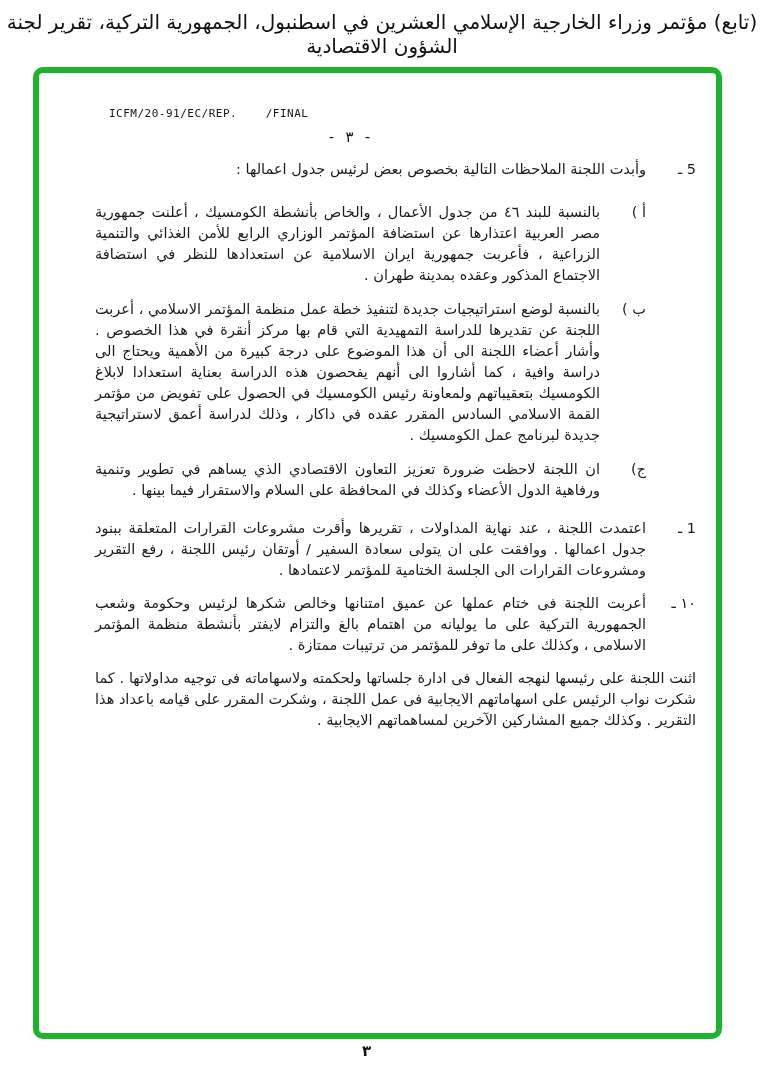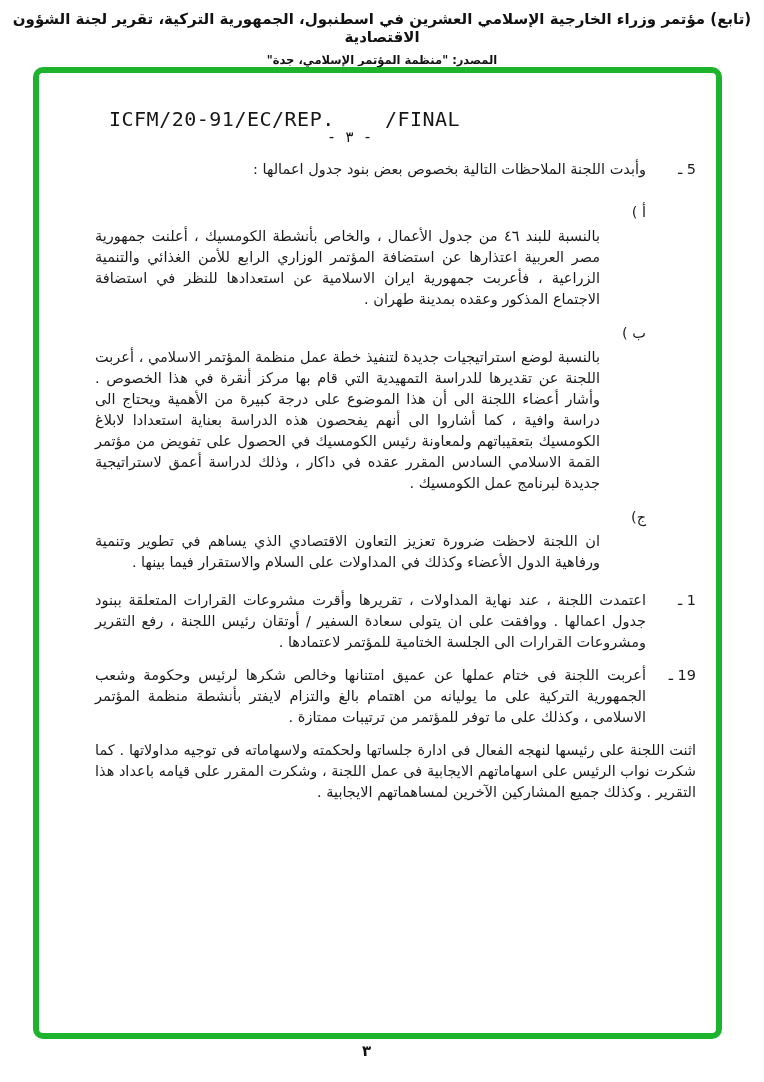--- a/index.html
+++ b/index.html
@@ -22,22 +22,22 @@
   
   .hdr {
     position: absolute;
     top: 10px;
     left: 0;
     width: 100%;
     text-align: center;
     direction: rtl;
   }
   .hdr-line1 {
-    font-size: 15px;
-    font-weight: bold;
+    font-size: 20px;
+    font-weight: normal;
     color: #111;
     letter-spacing: 0px;
   }
   .hdr-line2 {
     margin-top: 7px;
     font-size: 11.5px;
     font-weight: bold;
     color: #111;
   }
   
@@ -51,21 +51,21 @@
     border: 6px solid #1db32c;
     border-radius: 10px;
     background: #ffffff;
   }
   
   .ref {
     position: absolute;
     left: 70px;
     top: 34px;
     font-family: "DejaVu Sans Mono", monospace;
-    font-size: 20px;
+    font-size: 11px;
     color: #161616;
     white-space: pre;
     letter-spacing: 0.5px;
   }
   .page-marker {
     position: absolute;
     left: 288px;
     top: 55px;
     font-family: "DejaVu Sans Mono", monospace;
     font-size: 15px;
@@ -103,21 +103,20 @@
     display: flex;
     margin-bottom: 13px;
   }
   .subitem .lbl {
     flex: 0 0 46px;
     white-space: nowrap;
   }
   .subitem .txt {
     flex: 1 1 auto;
     text-align: justify;
-    margin-top: 24px;
   }
   .gap-after-8 { margin-bottom: 22px; }
   .gap-after-c { margin-bottom: 17px; }
   
   .pgnum {
     position: absolute;
     left: 362px;
     top: 1042px;
     font-size: 15px;
     font-weight: bold;
@@ -137,49 +136,49 @@
   <div class="frame">
 
     <div class="ref">ICFM/20-91/EC/REP.    /FINAL</div>
 
     <div class="page-marker">- ٣ -</div>
 
     <div class="content">
 
       <div class="item gap-after-8">
         <span class="num">5 ـ</span>
-        <span class="txt">وأبدت اللجنة الملاحظات التالية بخصوص بعض بنود جدول اعمالها :</span>
+        <span class="txt">وأبدت اللجنة الملاحظات التالية بخصوص بعض لرئيس جدول اعمالها :</span>
       </div>
 
       <div class="subitems">
 
         <div class="subitem">
           <span class="lbl">أ )</span>
           <span class="txt">بالنسبة للبند ٤٦ من جدول الأعمال ، والخاص بأنشطة الكومسيك ، أعلنت جمهورية مصر العربية اعتذارها عن استضافة المؤتمر الوزاري الرابع للأمن الغذائي والتنمية الزراعية ، فأعربت جمهورية ايران الاسلامية عن استعدادها للنظر في استضافة الاجتماع المذكور وعقده بمدينة طهران .</span>
         </div>
 
         <div class="subitem">
           <span class="lbl">ب )</span>
           <span class="txt">بالنسبة لوضع استراتيجيات جديدة لتنفيذ خطة عمل منظمة المؤتمر الاسلامي ، أعربت اللجنة عن تقديرها للدراسة التمهيدية التي قام بها مركز أنقرة في هذا الخصوص . وأشار أعضاء اللجنة الى أن هذا الموضوع على درجة كبيرة من الأهمية ويحتاج الى دراسة وافية ، كما أشاروا الى أنهم يفحصون هذه الدراسة بعناية استعدادا لابلاغ الكومسيك بتعقيباتهم ولمعاونة رئيس الكومسيك في الحصول على تفويض من مؤتمر القمة الاسلامي السادس المقرر عقده في داكار ، وذلك لدراسة أعمق لاستراتيجية جديدة لبرنامج عمل الكومسيك .</span>
         </div>
 
         <div class="subitem gap-after-c">
           <span class="lbl">ج)</span>
-          <span class="txt">ان اللجنة لاحظت ضرورة تعزيز التعاون الاقتصادي الذي يساهم في تطوير وتنمية ورفاهية الدول الأعضاء وكذلك في المداولات على السلام والاستقرار فيما بينها .</span>
+          <span class="txt">ان اللجنة لاحظت ضرورة تعزيز التعاون الاقتصادي الذي يساهم في تطوير وتنمية ورفاهية الدول الأعضاء وكذلك في المحافظة على السلام والاستقرار فيما بينها .</span>
         </div>
 
       </div>
 
       <div class="item">
         <span class="num">1 ـ</span>
         <span class="txt">اعتمدت اللجنة ، عند نهاية المداولات ، تقريرها وأقرت مشروعات القرارات المتعلقة ببنود جدول اعمالها . ووافقت على ان يتولى سعادة السفير / أوتقان رئيس اللجنة ، رفع التقرير ومشروعات القرارات الى الجلسة الختامية للمؤتمر لاعتمادها .</span>
       </div>
 
       <div class="item">
-        <span class="num">19 ـ</span>
+        <span class="num">١٠ ـ</span>
         <span class="txt">أعربت اللجنة فى ختام عملها عن عميق امتنانها وخالص شكرها لرئيس وحكومة وشعب الجمهورية التركية على ما يوليانه من اهتمام بالغ والتزام لايفتر بأنشطة منظمة المؤتمر الاسلامى ، وكذلك على ما توفر للمؤتمر من ترتيبات ممتازة .</span>
       </div>
 
       <div class="item">
         <span class="txt">اثنت اللجنة على رئيسها لنهجه الفعال فى ادارة جلساتها ولحكمته ولاسهاماته فى توجيه مداولاتها . كما شكرت نواب الرئيس على اسهاماتهم الايجابية فى عمل اللجنة ، وشكرت المقرر على قيامه باعداد هذا التقرير . وكذلك جميع المشاركين الآخرين لمساهماتهم الايجابية .</span>
       </div>
 
     </div>
   </div>
 

